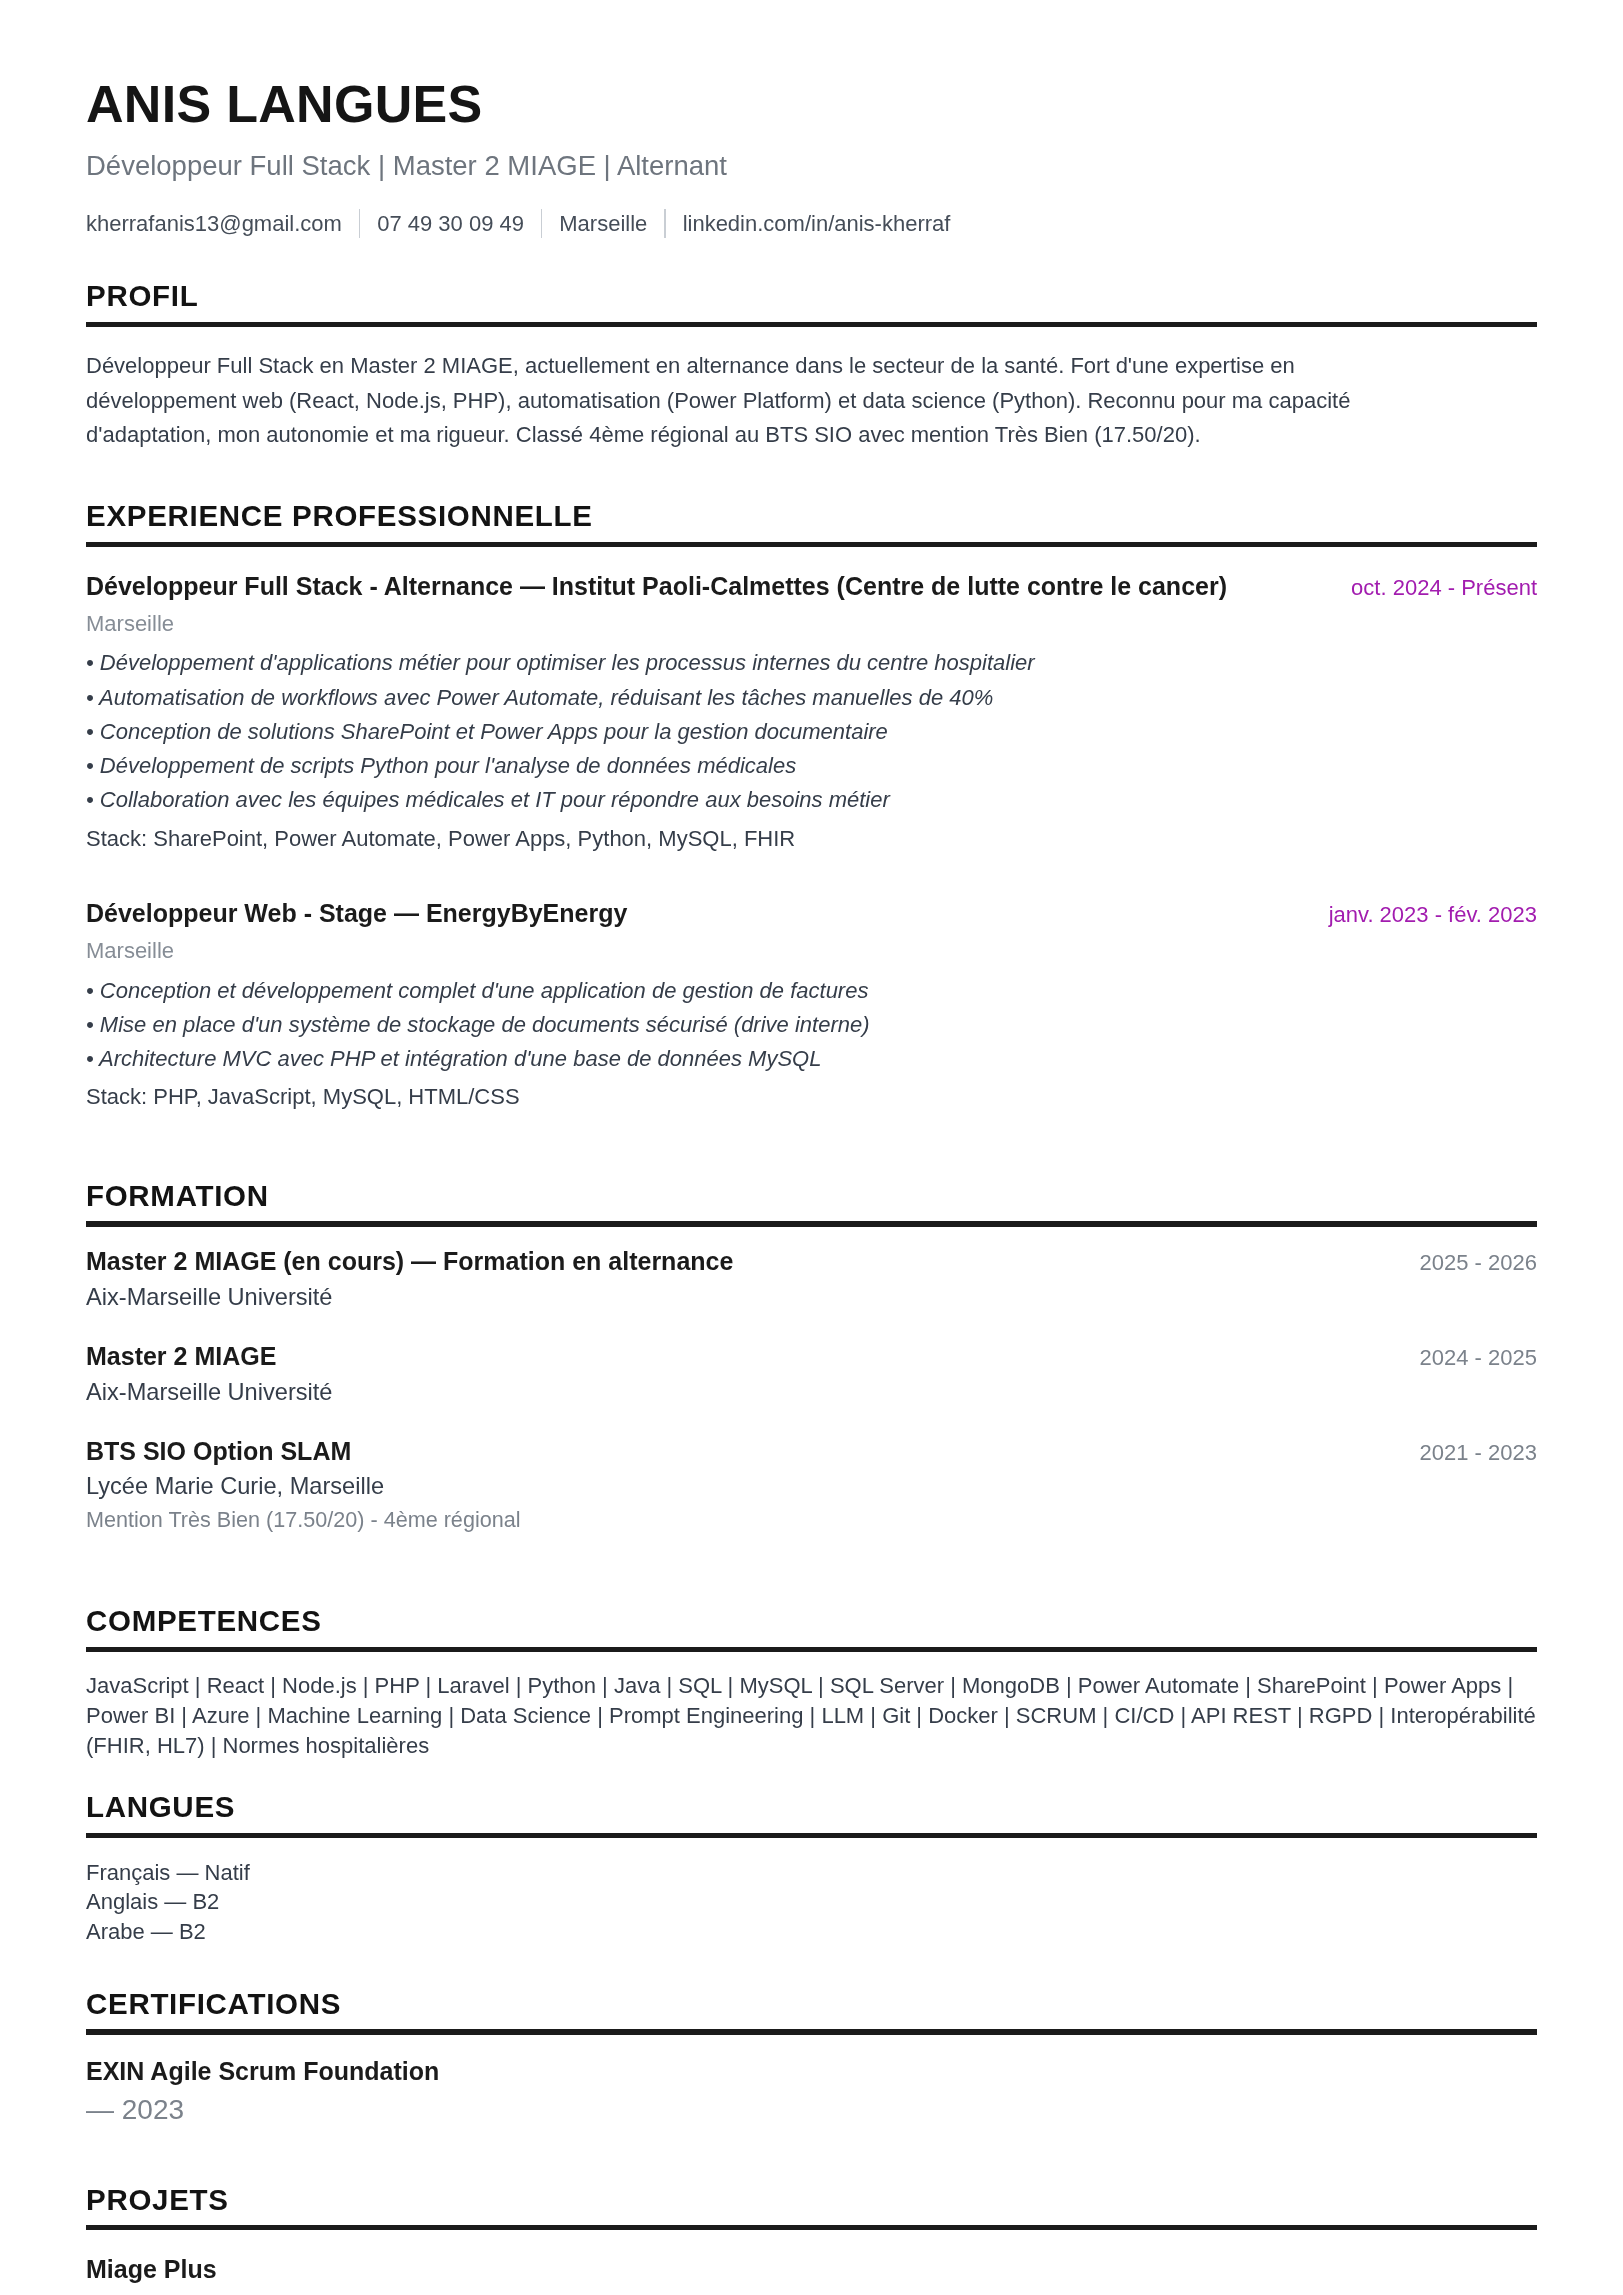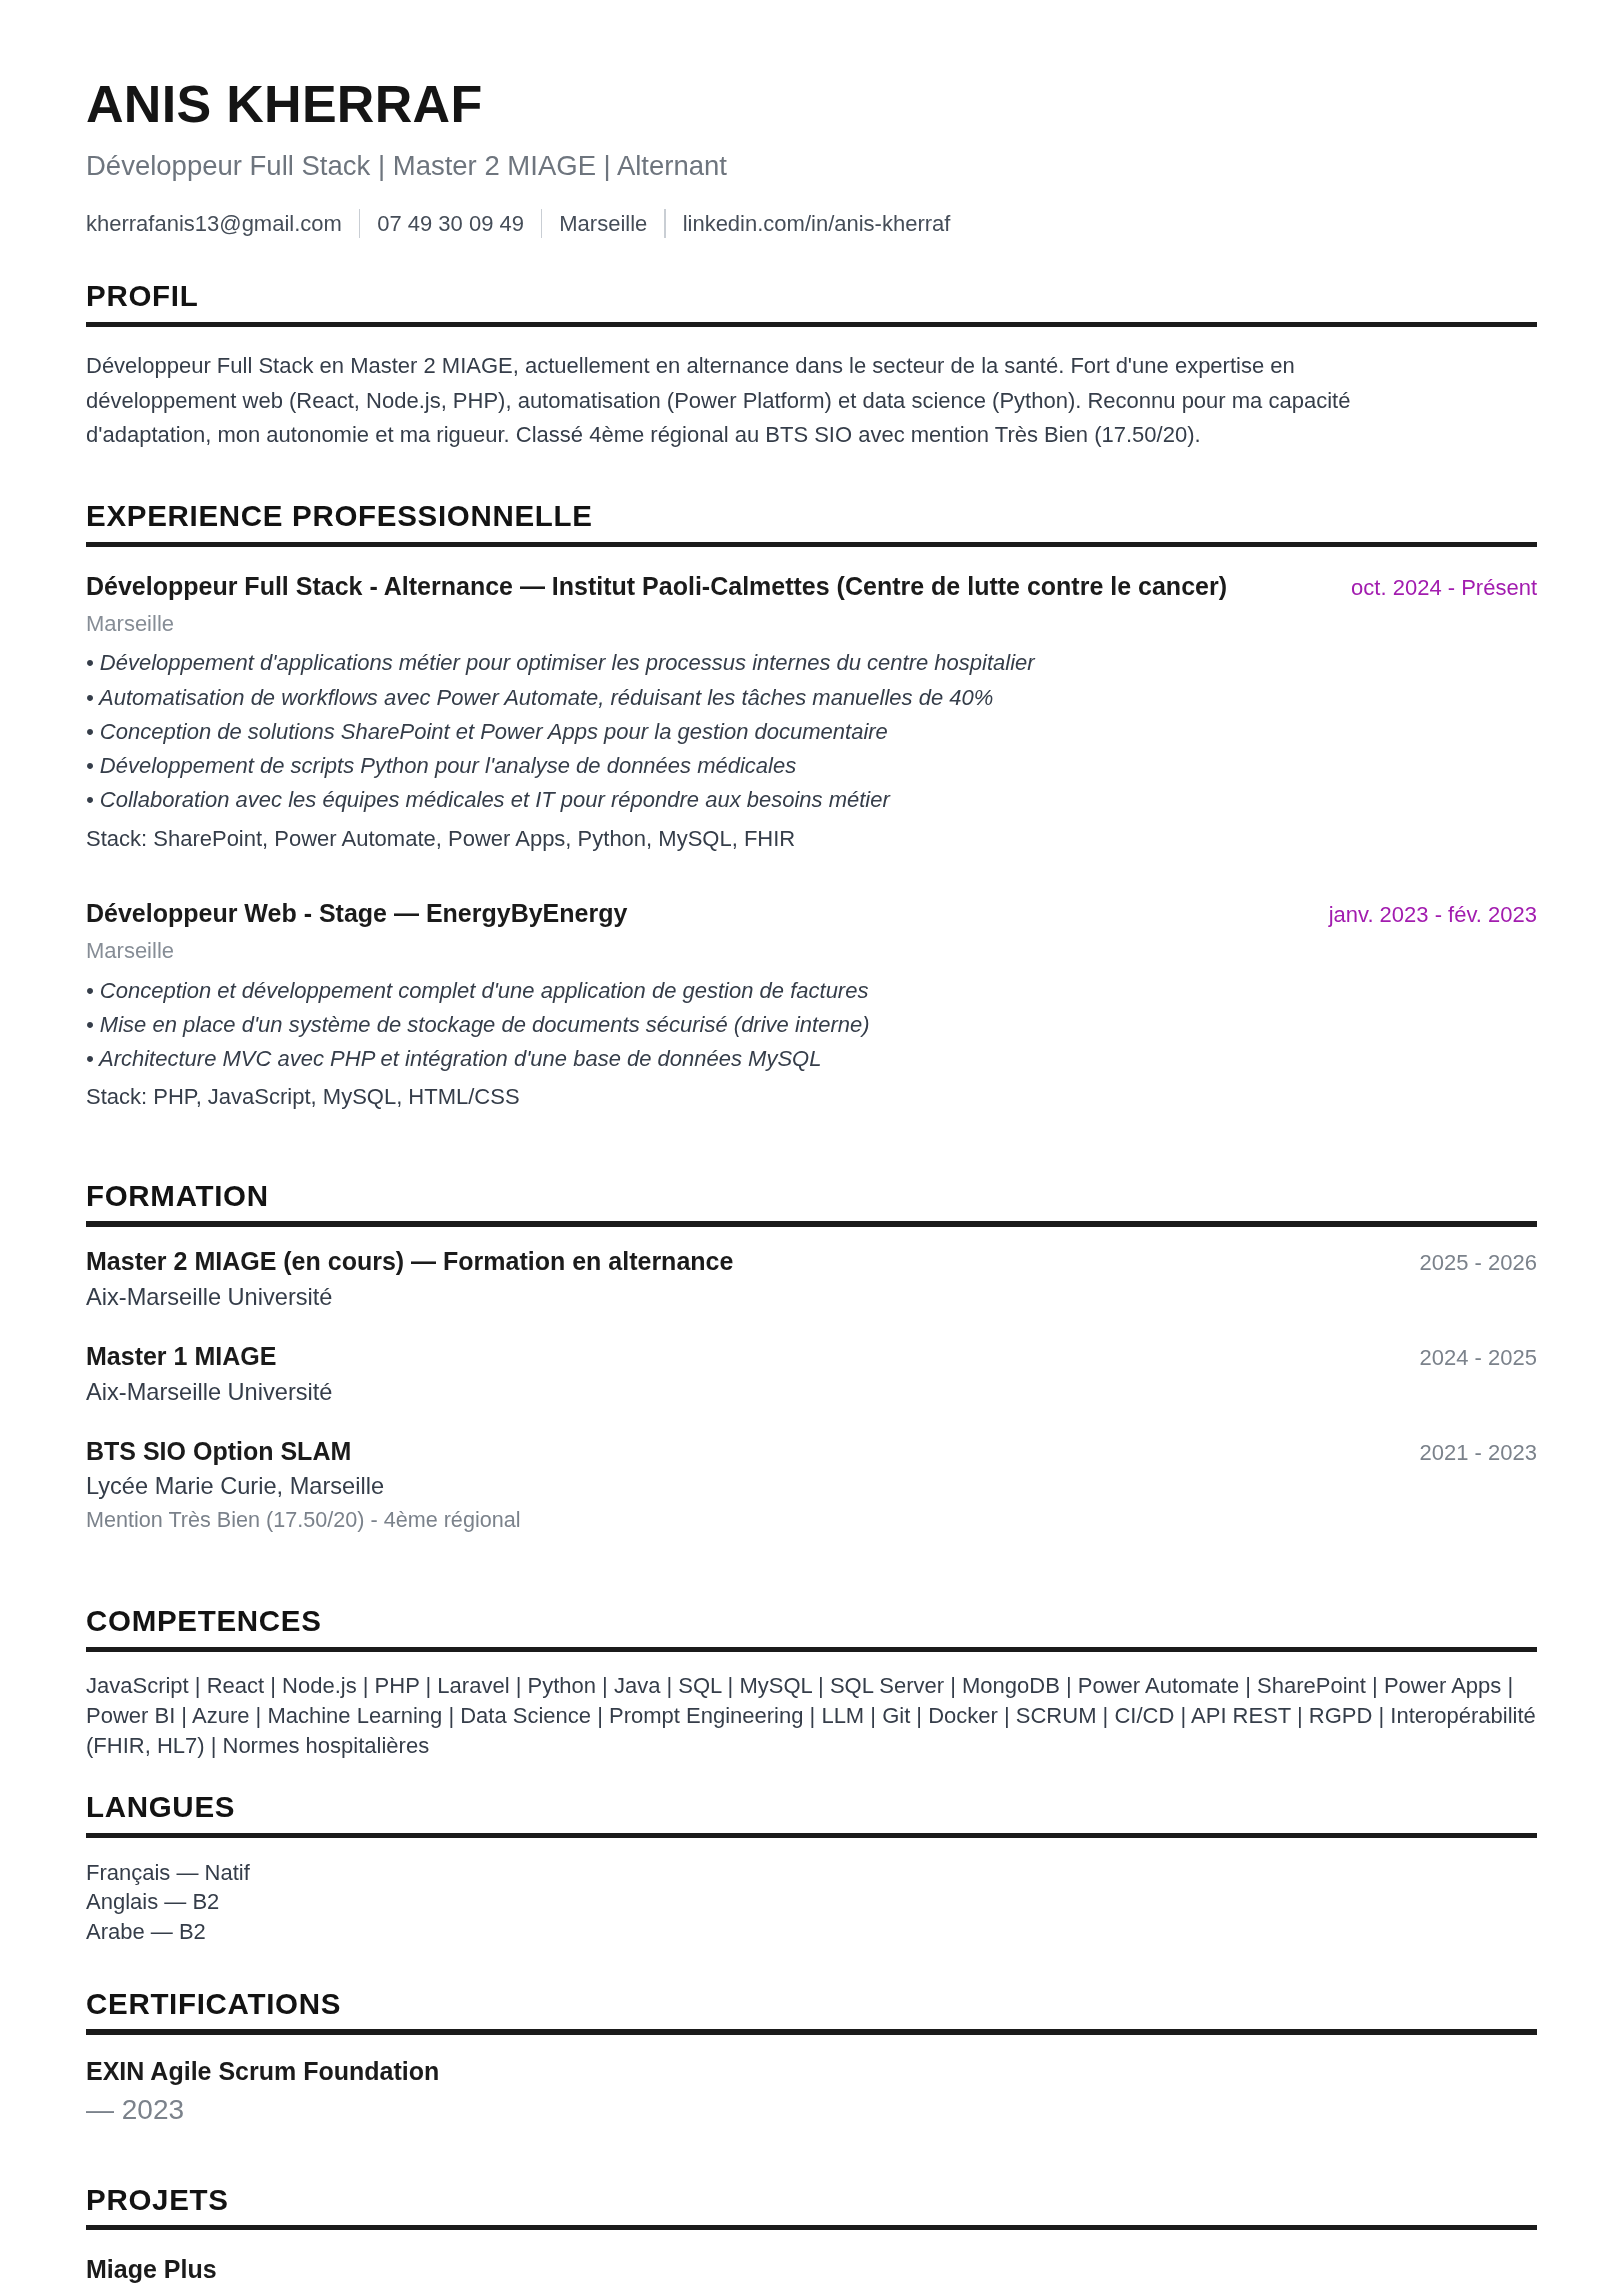--- a/index.html
+++ b/index.html
@@ -182,21 +182,21 @@
     font-size: 22px;
     color: #3f4752;
   }
 </style>
 </head>
 <body>
 
 <div class="page">
 
   <header>
-    <div class="person-name">ANIS KHERRAF</div>
+    <div class="person-name">ANIS LANGUES</div>
     <div class="person-title">Développeur Full Stack | Master 2 MIAGE | Alternant</div>
     <div class="contact-row">
       <span>kherrafanis13@gmail.com</span>
       <span class="sep"></span>
       <span>07 49 30 09 49</span>
       <span class="sep"></span>
       <span>Marseille</span>
       <span class="sep"></span>
       <span>linkedin.com/in/anis-kherraf</span>
     </div>
@@ -252,21 +252,21 @@
     <div class="edu">
       <div class="edu-header">
         <span class="edu-title">Master 2 MIAGE (en cours) — Formation en alternance</span>
         <span class="edu-dates">2025 - 2026</span>
       </div>
       <div class="edu-school">Aix-Marseille Université</div>
     </div>
 
     <div class="edu">
       <div class="edu-header">
-        <span class="edu-title">Master 1 MIAGE</span>
+        <span class="edu-title">Master 2 MIAGE</span>
         <span class="edu-dates">2024 - 2025</span>
       </div>
       <div class="edu-school">Aix-Marseille Université</div>
     </div>
 
     <div class="edu">
       <div class="edu-header">
         <span class="edu-title">BTS SIO Option SLAM</span>
         <span class="edu-dates">2021 - 2023</span>
       </div>

